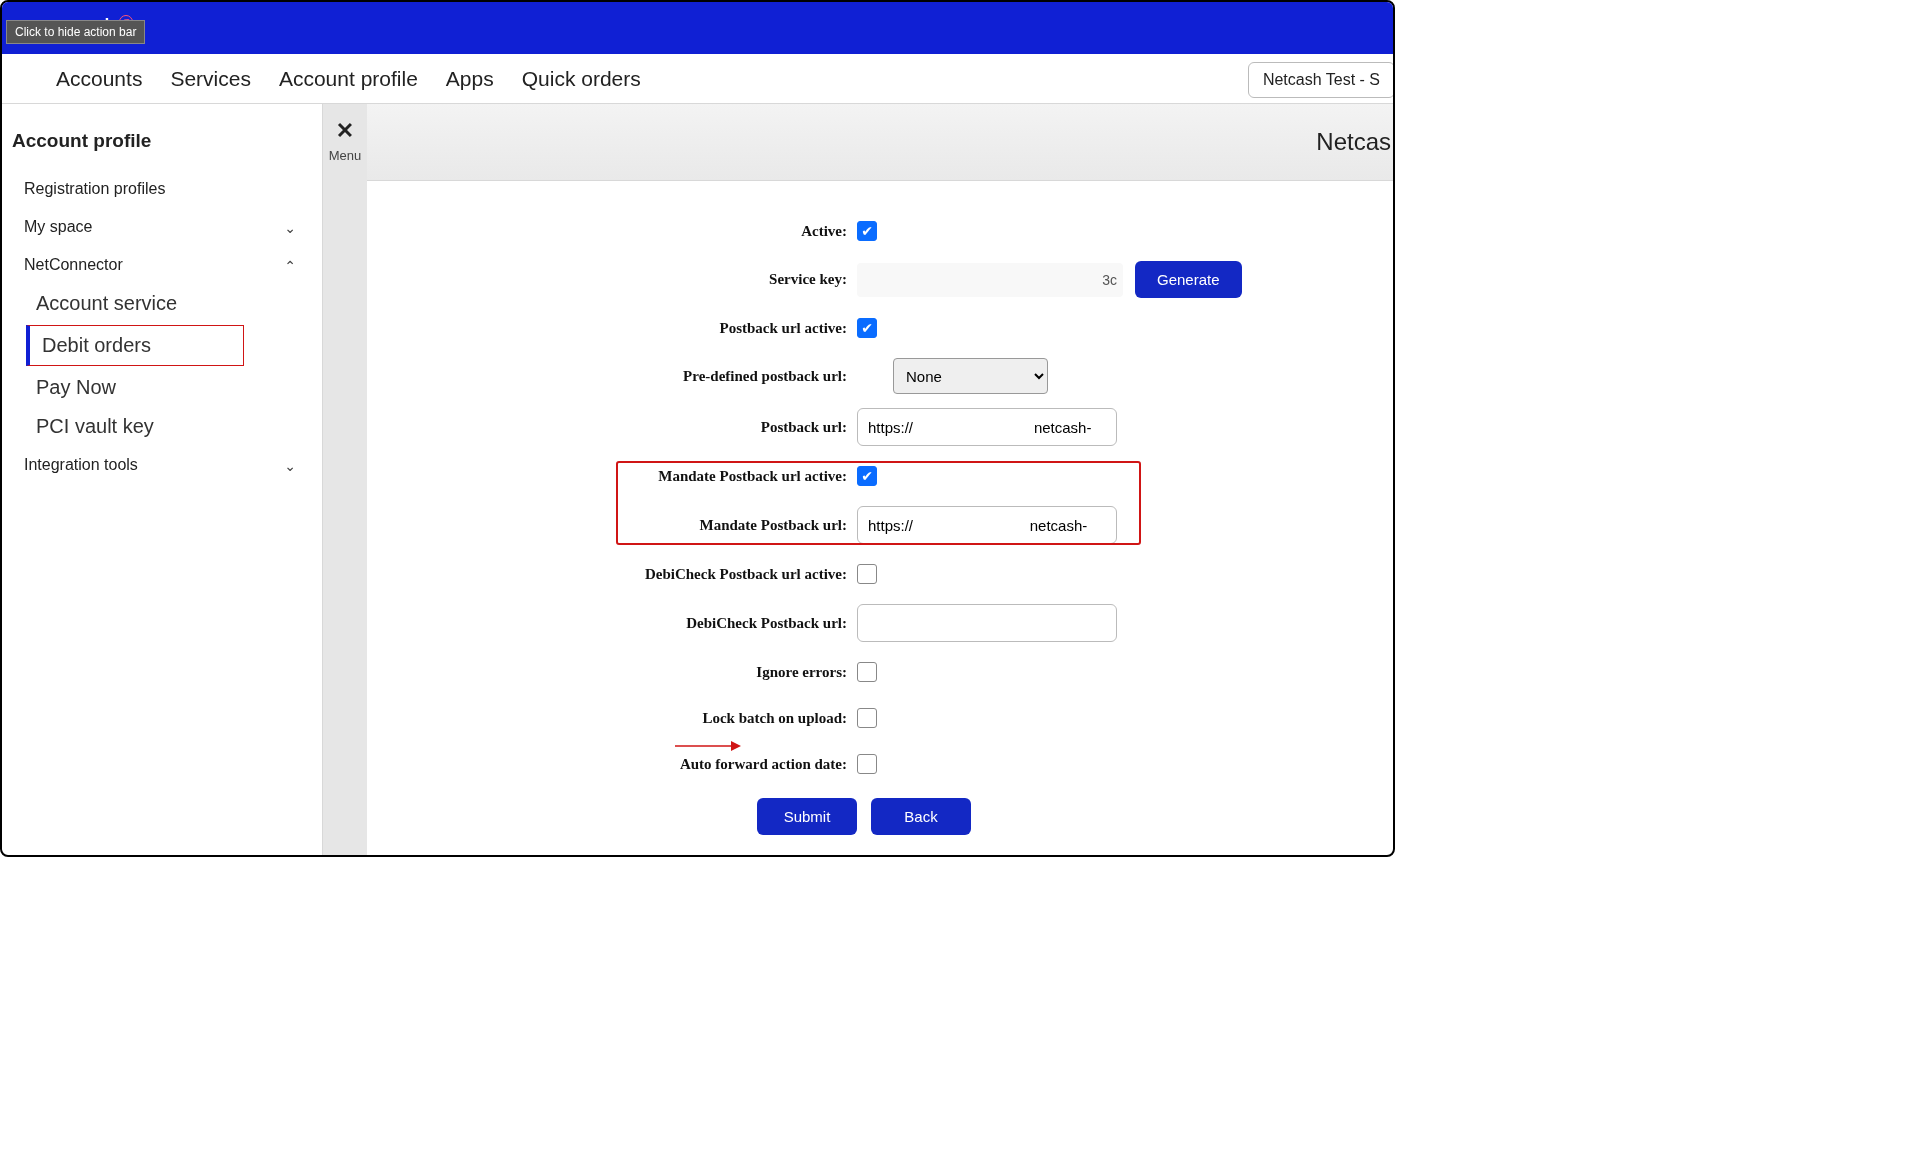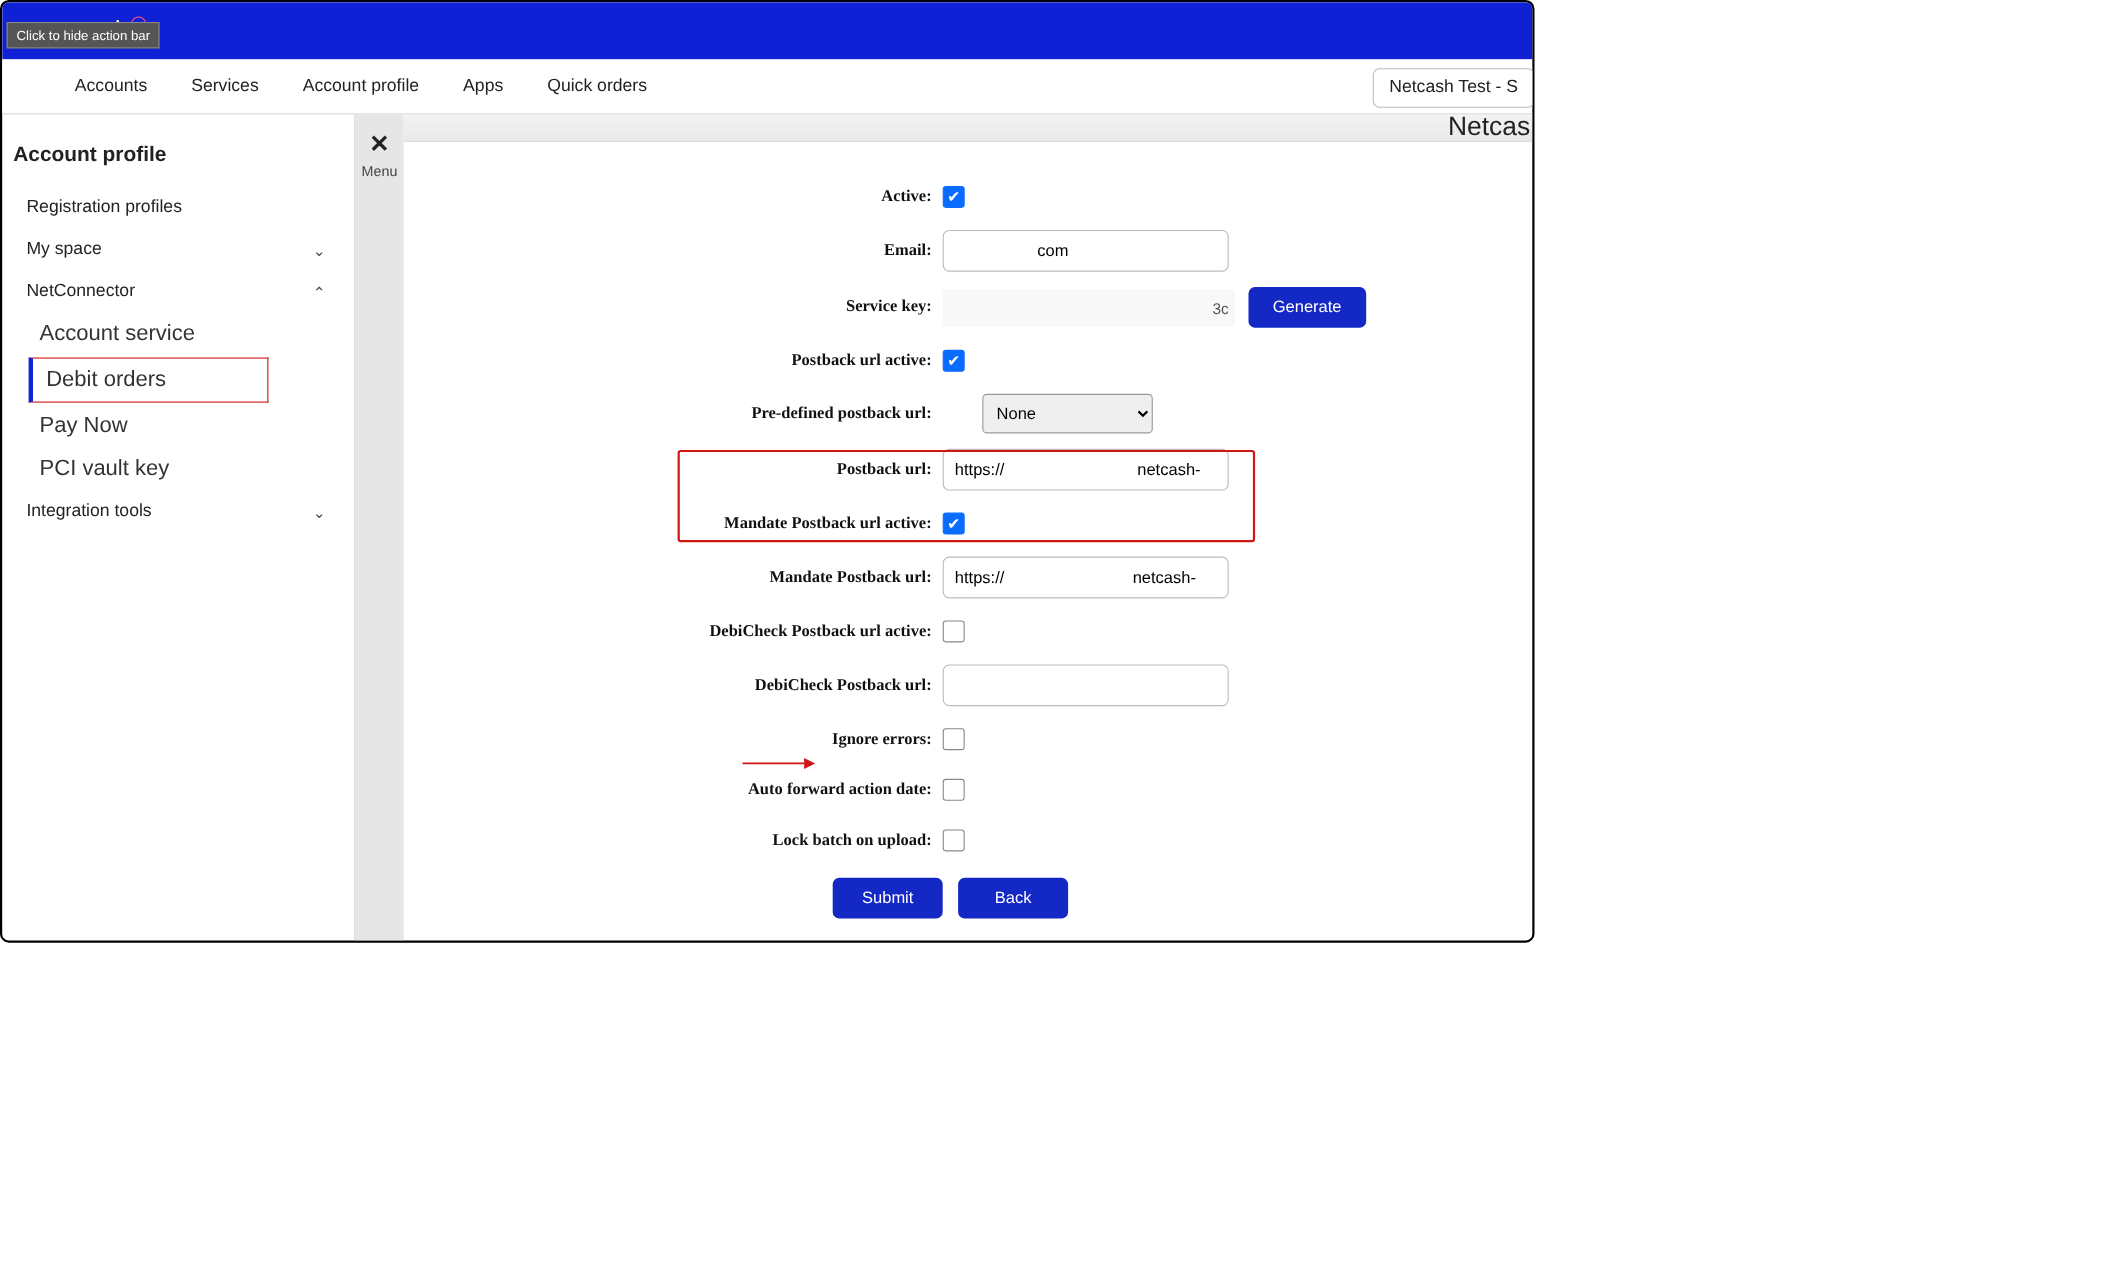--- a/index.html
+++ b/index.html
@@ -7,21 +7,21 @@
 
     .outer-frame { border: 2px solid #000; width: 1395px; height: 857px; position: absolute; left: 0; top: 0; overflow: hidden; border-radius: 8px; }
 
     .tooltip-bar { position: absolute; top: 18px; left: 4px; background: #555; color: #fff; font-size: 12px; padding: 4px 8px; border: 1px solid #888; z-index: 20; }
 
     .top-blue { background: #1020d4; height: 52px; width: 100%; position: relative; display: flex; align-items: center; }
     .logo { color: #fff; font-size: 26px; font-weight: 300; margin-left: 90px; letter-spacing: -1px; display: flex; align-items: flex-start; }
     .logo .sup { font-size: 12px; color: #ff5577; border: 1px solid #ff5577; border-radius: 50%; width: 14px; height: 14px; display: inline-flex; align-items: center; justify-content: center; margin-left: 2px; margin-top: 2px; }
 
     .nav-bar { background: #fff; height: 50px; border-bottom: 1px solid #d8d8d8; display: flex; align-items: center; padding: 0 54px; position: relative; }
-    .nav-item { margin-right: 28px; font-size: 16px; color: #222; cursor: pointer; margin-left: 12px; }
+    .nav-item { margin-right: 28px; font-size: 21px; color: #222; cursor: pointer; }
     .account-pill { position: absolute; right: -2px; top: 8px; border: 1px solid #bbb; border-radius: 6px; padding: 8px 14px; font-size: 16px; background: #fff; }
 
     .body-row { display: flex; height: calc(100% - 102px); }
 
     .sidebar { width: 321px; border-right: 1px solid #d8d8d8; padding: 18px 0 0 10px; position: relative; }
     .sidebar-title { font-weight: 700; font-size: 19px; padding: 8px 0 18px 0; }
     .side-link { padding: 10px 0 10px 12px; font-size: 16px; color: #222; cursor: pointer; display: flex; justify-content: space-between; align-items: flex-end; padding-right: 26px; }
     .side-sub { padding: 8px 16px 8px 24px; font-size: 20px; color: #333; cursor: pointer; }
     .side-sub.highlight { border: 1.5px solid #d01515; border-left: 4px solid #1020d4; margin: 2px 78px 2px 14px; padding-left: 12px; }
     .chev { font-size: 14px; color: #444; }
@@ -116,26 +116,20 @@
 
       <div class="form-area" style="position:relative;">
 
         <div class="form-row">
           <div class="form-label">Active:</div>
           <div class="form-ctrl">
               <span class="chk checked">✔</span>
             </div>
         </div>
 
-        <div class="form-row">
-          <div class="form-label">Email:</div>
-          <div class="form-ctrl">
-              <input class="txt" value="                  com" style="">
-            </div>
-        </div>
 
         <div class="form-row">
           <div class="form-label">Service key:</div>
           <div class="form-ctrl">
             <div class="svc-key">
                 <span>3c</span>
               </div>
             <button class="btn">Generate</button>
           </div>
         </div>
@@ -190,28 +184,28 @@
         </div>
 
         <div class="form-row">
           <div class="form-label">Ignore errors:</div>
           <div class="form-ctrl">
               <span class="chk"></span>
             </div>
         </div>
 
         <div class="form-row">
+          <div class="form-label">Lock batch on upload:</div>
+          <div class="form-ctrl">
+              <span class="chk"></span>
+            </div>
+        </div>
+
+        <div class="form-row">
           <div class="form-label">Auto forward action date:</div>
-          <div class="form-ctrl">
-              <span class="chk"></span>
-            </div>
-        </div>
-
-        <div class="form-row">
-          <div class="form-label">Lock batch on upload:</div>
           <div class="form-ctrl">
               <span class="chk"></span>
             </div>
         </div>
 
         <div class="button-row">
           <button class="btn" style="width:100px;">Submit</button>
           <button class="btn" style="width:100px;">Back</button>
         </div>
 

